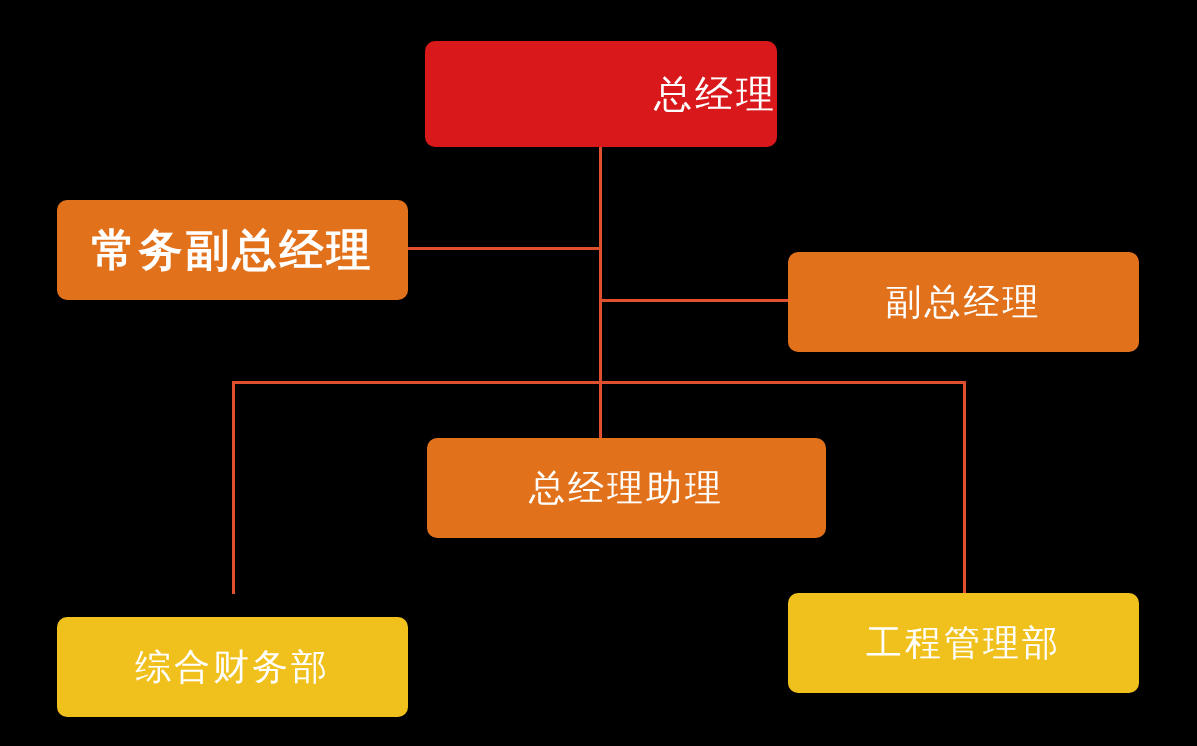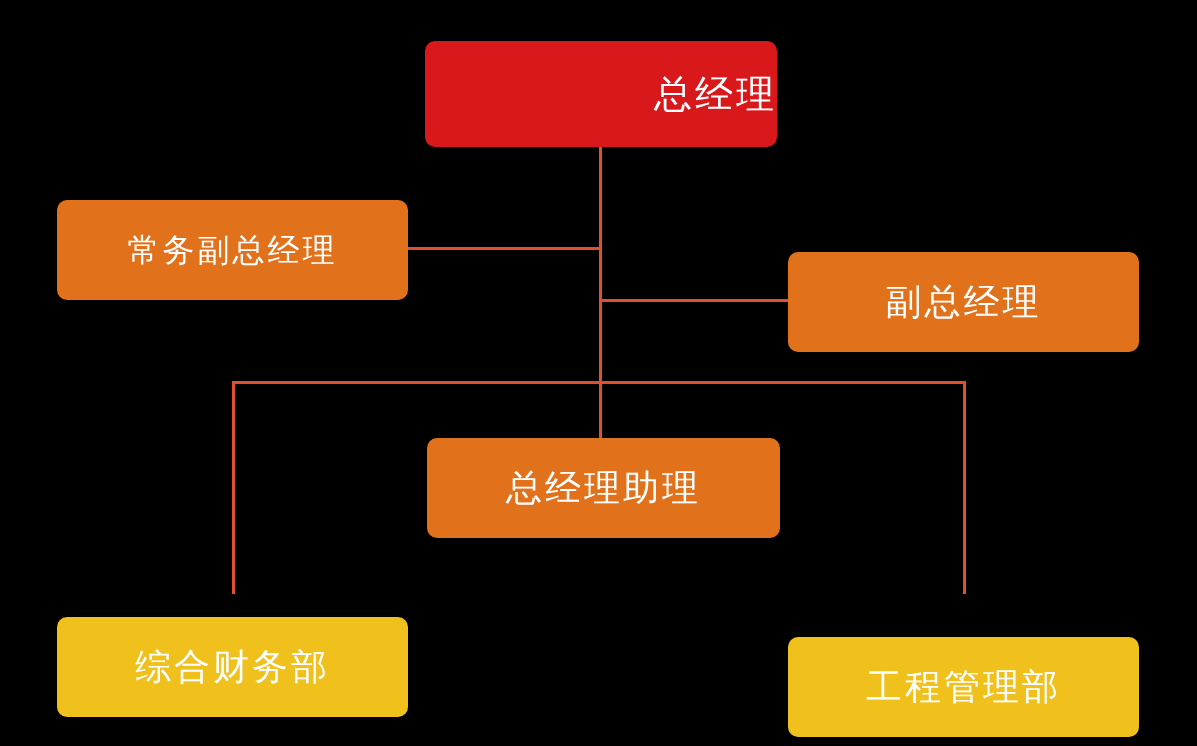--- a/index.html
+++ b/index.html
@@ -25,25 +25,25 @@
     letter-spacing: 3px;
     box-sizing: border-box;
     user-select: none;
   }
   .node-label {
     white-space: nowrap;
     line-height: 1;
   }
   
   #node-gm        { left: 425px; top: 41px;  width: 352px; height: 106px; background: #D9181C; font-size: 38px; justify-content: flex-end; }
-  #node-exec-dgm  { left: 57px;  top: 200px; width: 351px; height: 100px; background: #E2711B; font-size: 32px; }
+  #node-exec-dgm  { left: 57px;  top: 200px; width: 351px; height: 100px; background: #E2711B; font-size: 44px; font-weight: bold; }
   #node-dgm       { left: 788px; top: 252px; width: 351px; height: 100px; background: #E2711B; font-size: 36px; }
-  #node-gm-asst   { left: 427px; top: 438px; width: 353px; height: 100px; background: #E2711B; font-size: 36px; }
+  #node-gm-asst   { left: 427px; top: 438px; width: 399px; height: 100px; background: #E2711B; font-size: 36px; }
   #node-finance   { left: 57px;  top: 593px; width: 351px; height: 100px; background: #F0C01C; font-size: 36px; margin-top: 24px; }
-  #node-eng       { left: 788px; top: 593px; width: 351px; height: 100px; background: #F0C01C; font-size: 36px; margin-top: 44px; }
+  #node-eng       { left: 788px; top: 593px; width: 351px; height: 100px; background: #F0C01C; font-size: 36px; }
 
   
   .edge {
     position: absolute;
     background: #E0502E;
   }
   .edge-v { width: 3px; }
   .edge-h { height: 3px; }
 
   

